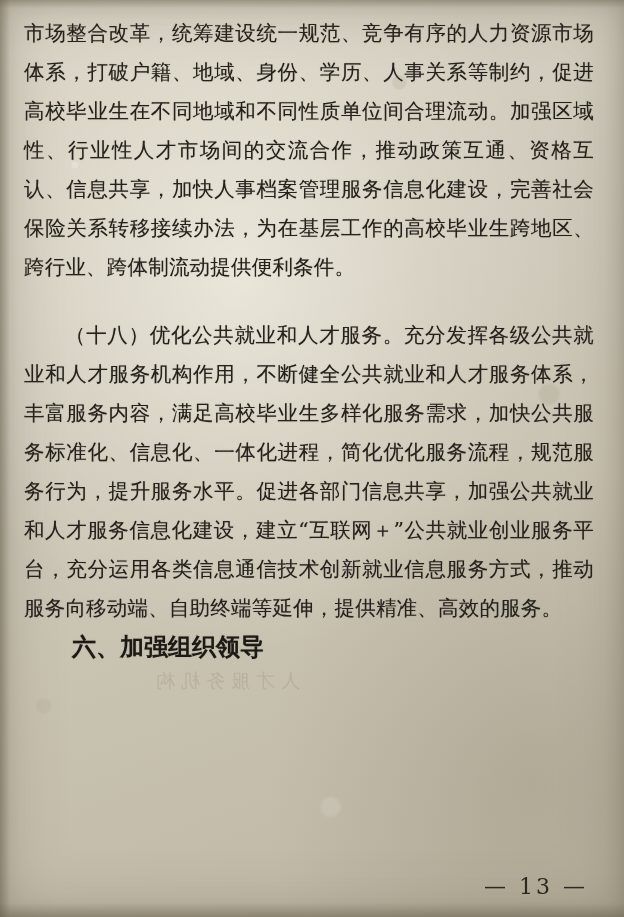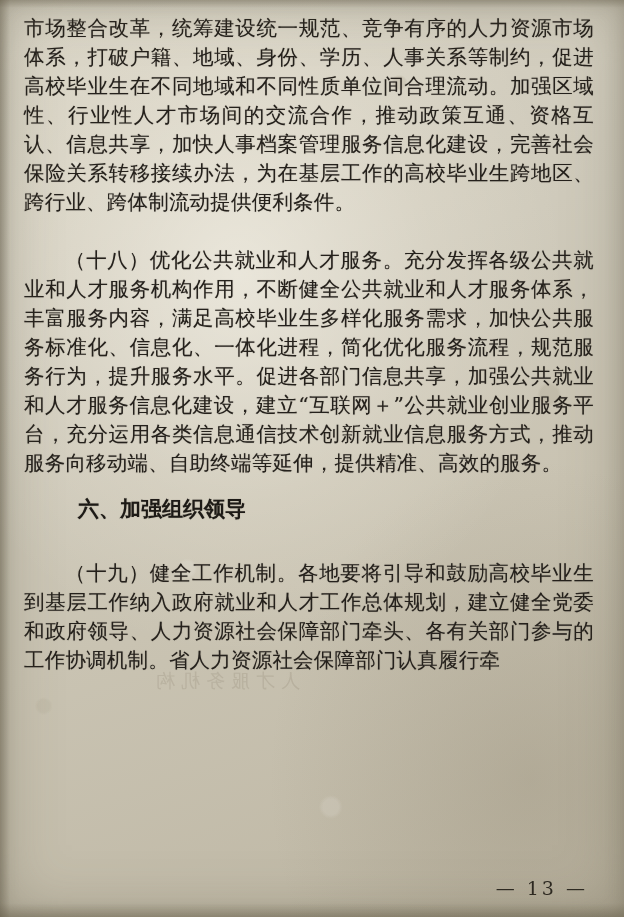--- a/index.html
+++ b/index.html
@@ -56,47 +56,47 @@
     pointer-events: none;
     user-select: none;
   }
   .content {
     position: relative;
     padding: 14px 30px 0 24px;
   }
   p.para {
     margin: 0 0 0 0;
     font-size: 20.5px;
-    line-height: 29px;
+    line-height: 39px;
     color: #25211c;
     text-align: justify;
     text-justify: inter-ideograph;
     letter-spacing: 0.2px;
     font-family: "DejaVu Serif", serif;
     text-shadow: 0 0 1px rgba(40,35,28,0.35);
   }
   p.indent {
     text-indent: 2em;
     margin-top: 29px;
   }
   h2.heading {
-    margin: 12px;
-    font-size: 21px;
+    margin: 0;
+    font-size: 24px;
     line-height: 39.5px;
     font-weight: bold;
     text-indent: 2em;
     color: #1d1a16;
     font-family: "DejaVu Sans", sans-serif;
     text-shadow: 0 0 1px rgba(40,35,28,0.4);
   }
   .footer {
     position: absolute;
     right: 36px;
     bottom: 18px;
-    font-size: 19px;
+    font-size: 22px;
     color: #2b2720;
     letter-spacing: 3px;
     font-family: "DejaVu Serif", serif;
   }
   .edge-left {
     position: absolute;
     left: 0; top: 0; bottom: 0;
     width: 10px;
     background: linear-gradient(90deg, rgba(90,82,62,0.35), rgba(0,0,0,0));
     pointer-events: none;
@@ -123,18 +123,17 @@
   <div class="grain"></div>
   <div class="edge-top"></div>
   <div class="edge-left"></div>
   <div class="edge-bottom"></div>
   <div class="ghost">人才服务机构</div>
 
   <div class="content">
     <p class="para">市场整合改革，统筹建设统一规范、竞争有序的人力资源市场体系，打破户籍、地域、身份、学历、人事关系等制约，促进高校毕业生在不同地域和不同性质单位间合理流动。加强区域性、行业性人才市场间的交流合作，推动政策互通、资格互认、信息共享，加快人事档案管理服务信息化建设，完善社会保险关系转移接续办法，为在基层工作的高校毕业生跨地区、跨行业、跨体制流动提供便利条件。</p>
     <p class="para indent">（十八）优化公共就业和人才服务。充分发挥各级公共就业和人才服务机构作用，不断健全公共就业和人才服务体系，丰富服务内容，满足高校毕业生多样化服务需求，加快公共服务标准化、信息化、一体化进程，简化优化服务流程，规范服务行为，提升服务水平。促进各部门信息共享，加强公共就业和人才服务信息化建设，建立“互联网＋”公共就业创业服务平台，充分运用各类信息通信技术创新就业信息服务方式，推动服务向移动端、自助终端等延伸，提供精准、高效的服务。</p>
     <h2 class="heading">六、加强组织领导</h2>
-    <p class="para indent">（十九）健全工作机制。各地要将引导和鼓励高校毕业生到基层工作纳入政府就业和人才工作总体规划，建立健全党委和政府领导、人力资源社会保障部门牵头、各有关部门参与的工作协调机制。省人力资源社会保障部门认真履行牵</p>
   </div>
 
   <div class="footer">— 13 —</div>
   <div class="vignette"></div>
 </div>
 
 </body></html>

